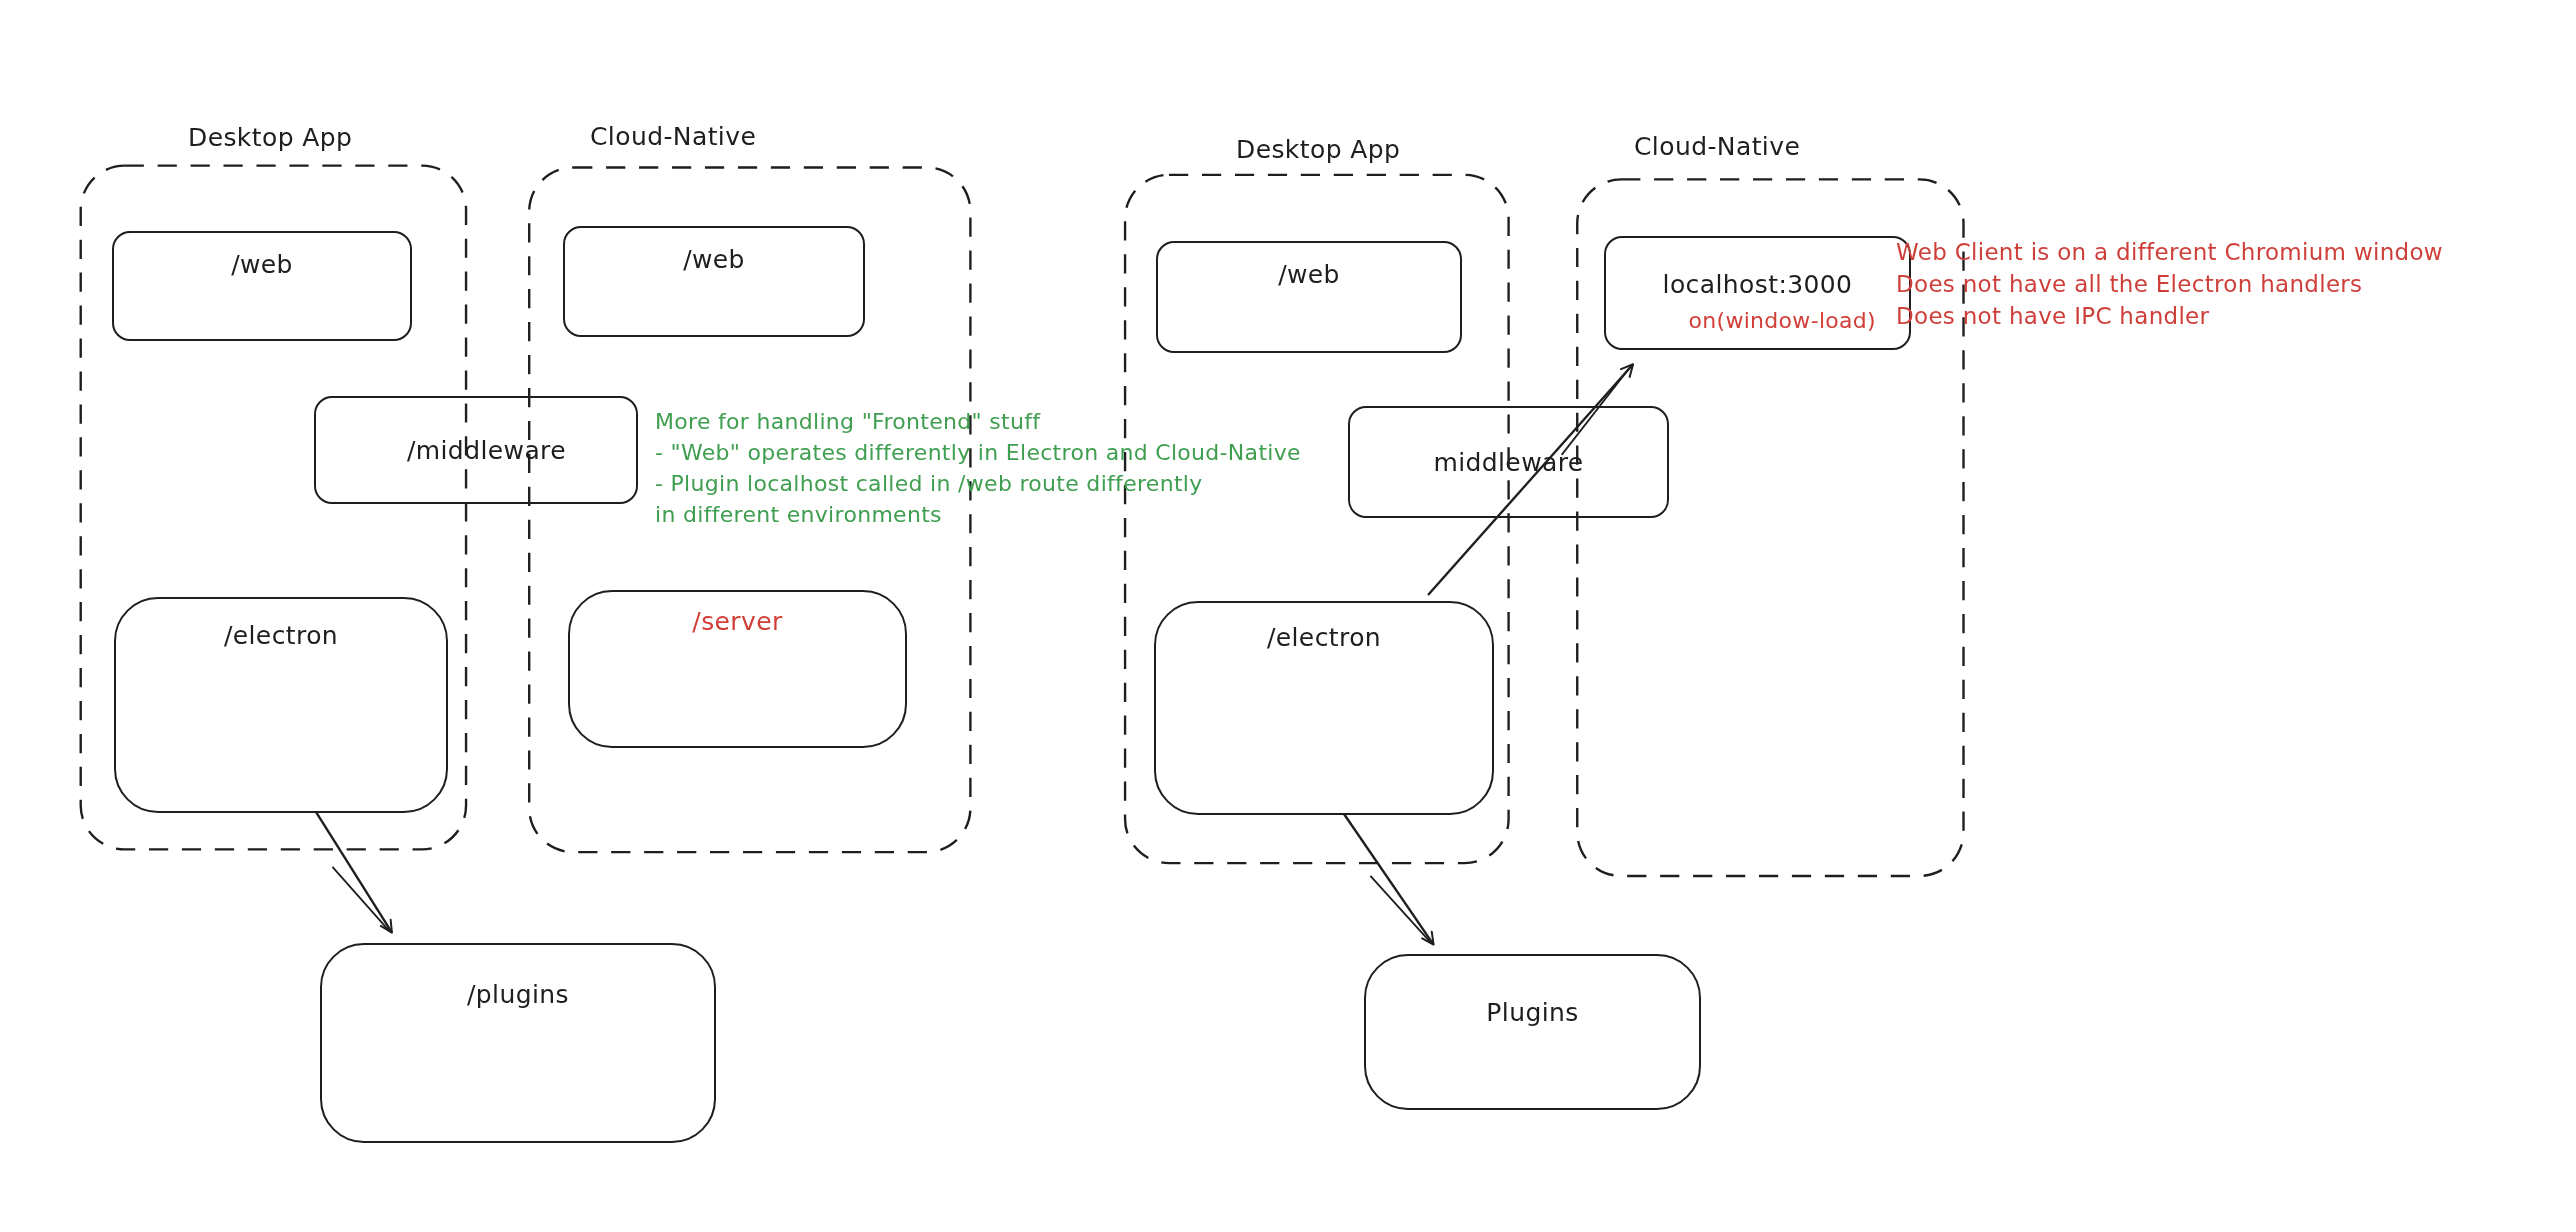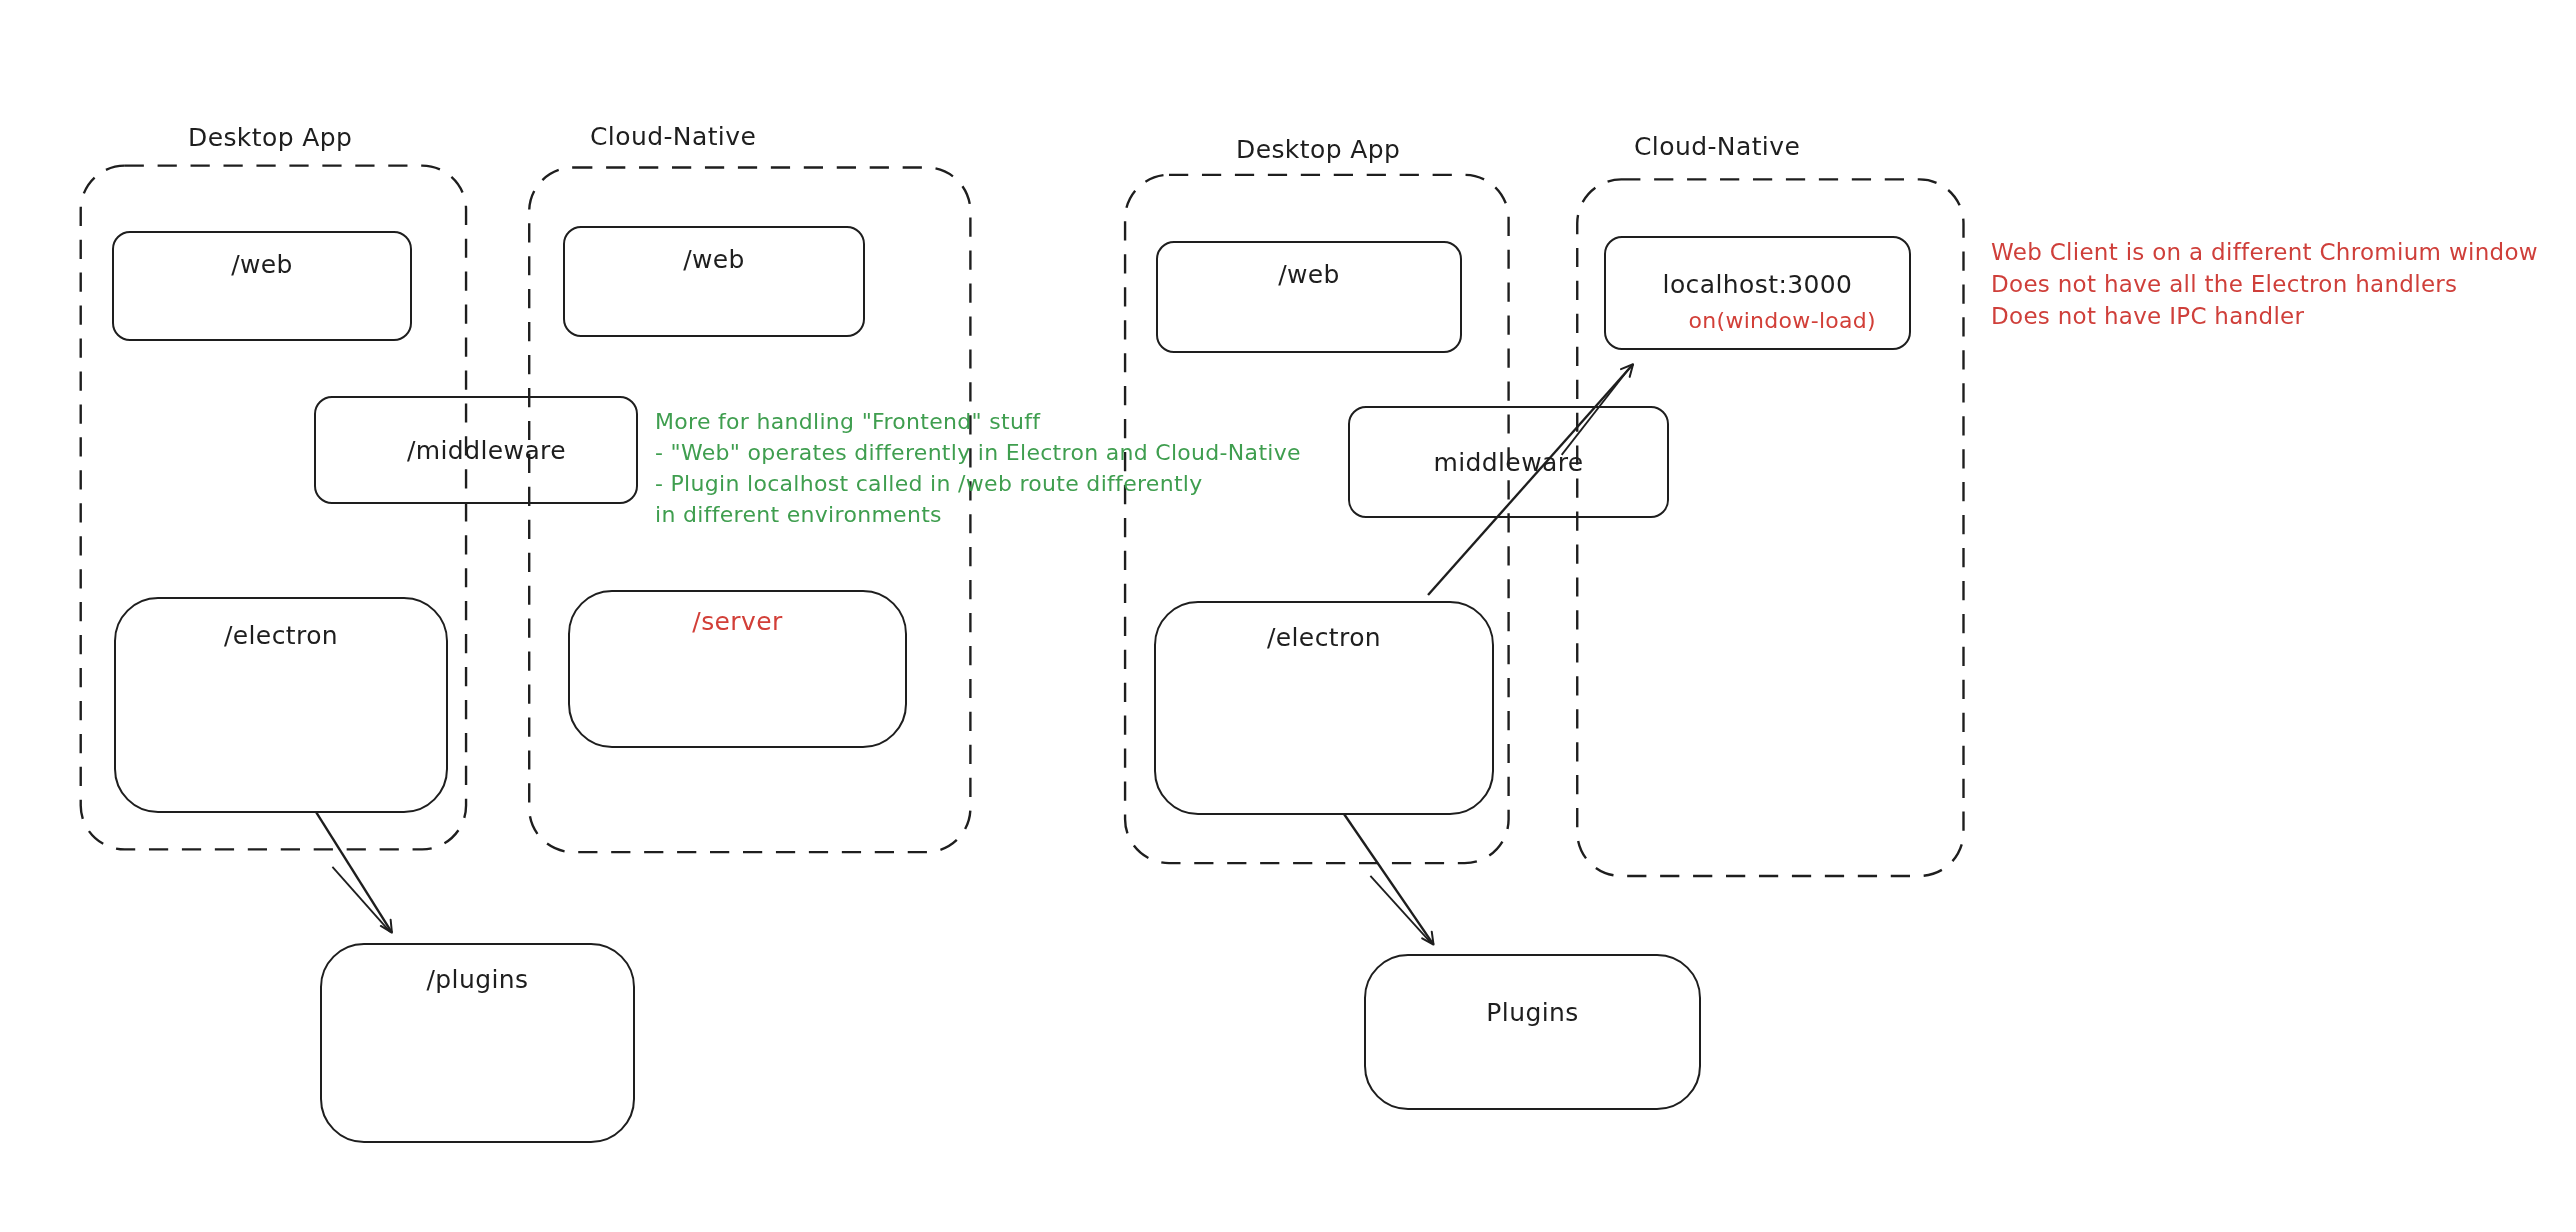--- a/index.html
+++ b/index.html
@@ -123,21 +123,21 @@
   </div>
 
   <div class="node r48" style="left:114px; top:597px; width:334px; height:216px; padding-top:22px;">
     <span class="node-label">/electron</span>
   </div>
 
   <div class="node r48" style="left:568px; top:590px; width:339px; height:158px; padding-top:14.6px;">
     <span class="node-label red-text">/server</span>
   </div>
 
-  <div class="node r48" style="left:320px; top:943px; width:315px; height:200px; padding-top:20px;">
+  <div class="node r48" style="left:320px; top:943px; width:396px; height:200px; padding-top:35px;">
     <span class="node-label">/plugins</span>
   </div>
 
   <div class="node" style="left:1156px; top:241px; width:306px; height:112px; padding-top:16.5px;">
     <span class="node-label">/web</span>
   </div>
 
   <div class="node localhost" style="left:1604px; top:236px; width:307px; height:114px;">
     <span class="node-label">localhost:3000</span>
     <span class="sub-label red-text">on(window-load)</span>
@@ -155,20 +155,20 @@
     <span class="node-label">Plugins</span>
   </div>
 
   <div class="note green" style="left:655px; top:406px;">
     <div>More for handling "Frontend" stuff</div>
     <div>- "Web" operates differently in Electron and Cloud-Native</div>
     <div>- Plugin localhost called in /web route differently</div>
     <div>in different environments</div>
   </div>
 
-  <div class="note red" style="left:1991px; top:236px;">
+  <div class="note red" style="left:1896px; top:236px;">
     <div>Web Client is on a different Chromium window</div>
     <div>Does not have all the Electron handlers</div>
     <div>Does not have IPC handler</div>
   </div>
 
 </div>
 
 
 </body></html>

